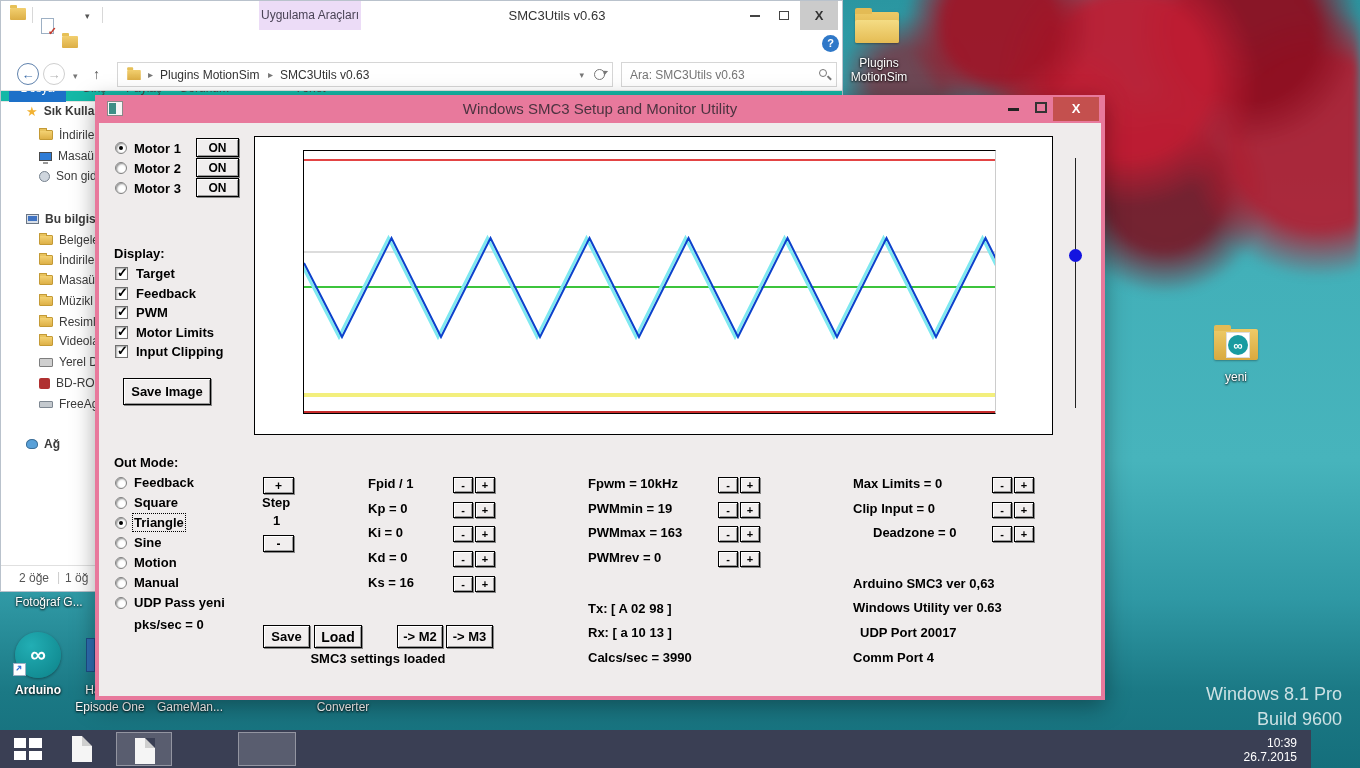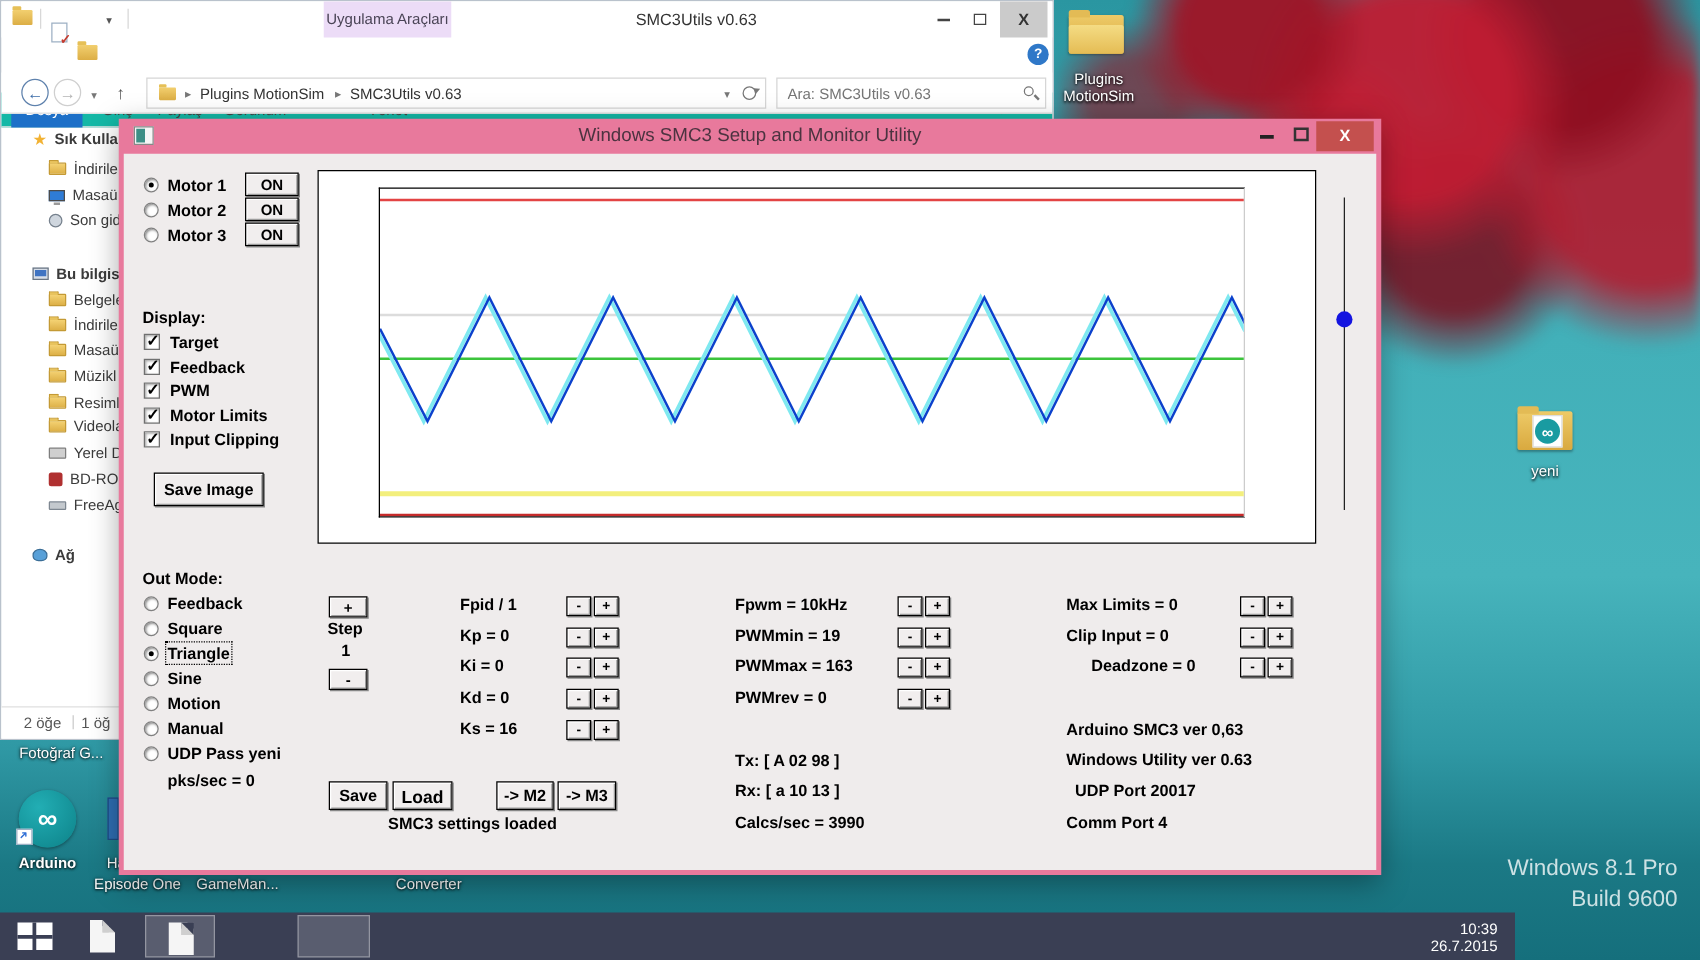--- a/index.html
+++ b/index.html
@@ -110,21 +110,21 @@
     border:1px solid #808080; box-shadow:inset 1px 1px 2px rgba(0,0,0,.45); }
   .radio.sel::after { content:''; position:absolute; left:3px; top:3px; width:4px; height:4px; border-radius:50%; background:#000; }
   .cbox { position:absolute; width:13px; height:13px; background:#fff; border:1px solid #707070;
     box-shadow:inset 1px 1px 2px rgba(0,0,0,.35); }
   .cbox::after { content:'✓'; position:absolute; left:1px; top:-3px; font-size:13px; font-weight:bold; color:#000; }
   .focusdot { outline:1px dotted #000; outline-offset:1px; }
   #chartbox { position:absolute; left:159px; top:41px; width:799px; height:299px; background:#fff; border:1px solid #000; }
   #slider-track { position:absolute; left:980px; top:63px; width:1px; height:250px; background:#222; }
   #slider-thumb { position:absolute; left:974px; top:154px; width:13px; height:13px; border-radius:50%; background:#1414e0; }
   
-  #taskbar { position:absolute; left:0; top:730px; width:1212px; height:38px; background:#3a3f54; z-index:100; }
+  #taskbar { position:absolute; left:0; top:730px; width:1311px; height:38px; background:#3a3f54; z-index:100; }
   .tb-active { position:absolute; top:2px; height:34px; background:rgba(255,255,255,.16); border:1px solid rgba(255,255,255,.35); }
   .winflag { position:absolute; left:14px; top:8px; width:28px; height:22px; background:#fff; }
   .winflag::before { content:''; position:absolute; left:12px; top:0; width:3px; height:22px; background:#3a3f54; }
   .winflag::after { content:''; position:absolute; left:0; top:10px; width:28px; height:3px; background:#3a3f54; }
   .tdoc { position:absolute; width:20px; height:26px; background:#f5f5f5; }
   .tdoc::after { content:''; position:absolute; right:0; top:0; border:5px solid #3a3f54; border-left-color:#cfcfcf; border-bottom-color:#cfcfcf; }
   .tray-txt { position:absolute; color:#fff; font-size:12px; text-align:right; right:14px; white-space:nowrap; }
   
   .ard-circle { position:absolute; width:46px; height:46px; border-radius:50%;
     background:radial-gradient(circle at 35% 30%, #22aeb4, #0d8289); color:#fff; font-size:22px; font-weight:bold;

